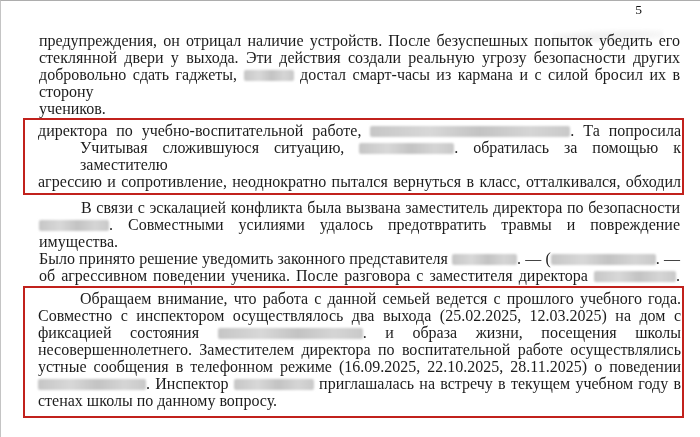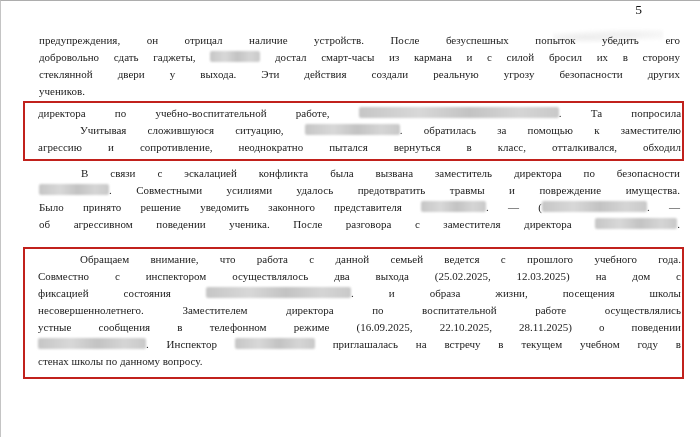--- a/index.html
+++ b/index.html
@@ -20,51 +20,51 @@
   }
   .scan-artifact{
     position:absolute;top:28px;left:552px;width:110px;height:14px;
     background:radial-gradient(ellipse at 30% 60%, #9a9a9a 0%, transparent 55%),
                radial-gradient(ellipse at 70% 40%, #ababab 0%, transparent 60%);
     opacity:.18;filter:blur(1px);
   }
   .doc{
     position:absolute;top:31px;left:0;right:0;
     padding:0 20px 0 38px;
-    font-size:11px;line-height:17px;
+    font-size:16px;line-height:17px;
   }
   .para{margin:0;}
   .para.hl{
     border:2.5px solid var(--hl,#c1211c);
     margin:1px -4px 4px -16px;
     padding:2px 1px 3px 13px;
   }
-  .para.hl.second{margin-top:14px;padding-bottom:7px;}
+  .para.hl.second{margin-top:2px;padding-bottom:7px;}
   .line{white-space:normal;}
   .aj{text-align:justify;text-align-last:justify;}
   .al{text-align:center;text-align-last:left;}
   .ind{padding-left:42px;}
   .redact{
     display:inline-block;
     height:11px;border-radius:2px;
     background:linear-gradient(90deg,#c6c6c6 0%,#d8d8d8 30%,#c3c3c3 55%,#d5d5d5 80%,#c9c9c9 100%);
     filter:blur(1.1px);
     vertical-align:-1px;
   }
 </style>
 </head>
 <body>
 
 <div class="page-number">5</div>
 <div class="scan-artifact"></div>
 <div class="doc">
     <div class="para">
       <div class="line aj">предупреждения, он отрицал наличие устройств. После безуспешных попыток убедить его</div>
+      <div class="line aj">стеклянной двери у выхода. Эти действия создали реальную угрозу безопасности других</div>
       <div class="line aj">добровольно сдать гаджеты, <span class="redact" style="width: 50px;"></span> достал смарт-часы из кармана и с силой бросил их в сторону</div>
-      <div class="line aj">стеклянной двери у выхода. Эти действия создали реальную угрозу безопасности других</div>
       <div class="line al">учеников.</div>
     </div>
     <div class="para hl">
       <div class="line aj">директора по учебно-воспитательной работе, <span class="redact" style="width: 200px;"></span>. Та попросила</div>
       <div class="line aj ind">Учитывая сложившуюся ситуацию, <span class="redact" style="width: 95px;"></span>. обратилась за помощью к заместителю</div>
       <div class="line aj">агрессию и сопротивление, неоднократно пытался вернуться в класс, отталкивался, обходил</div>
     </div>
     <div class="para">
       <div class="line aj ind">В связи с эскалацией конфликта была вызвана заместитель директора по безопасности</div>
       <div class="line aj"><span class="redact" style="width: 70px;"></span>. Совместными усилиями удалось предотвратить травмы и повреждение имущества.</div>

